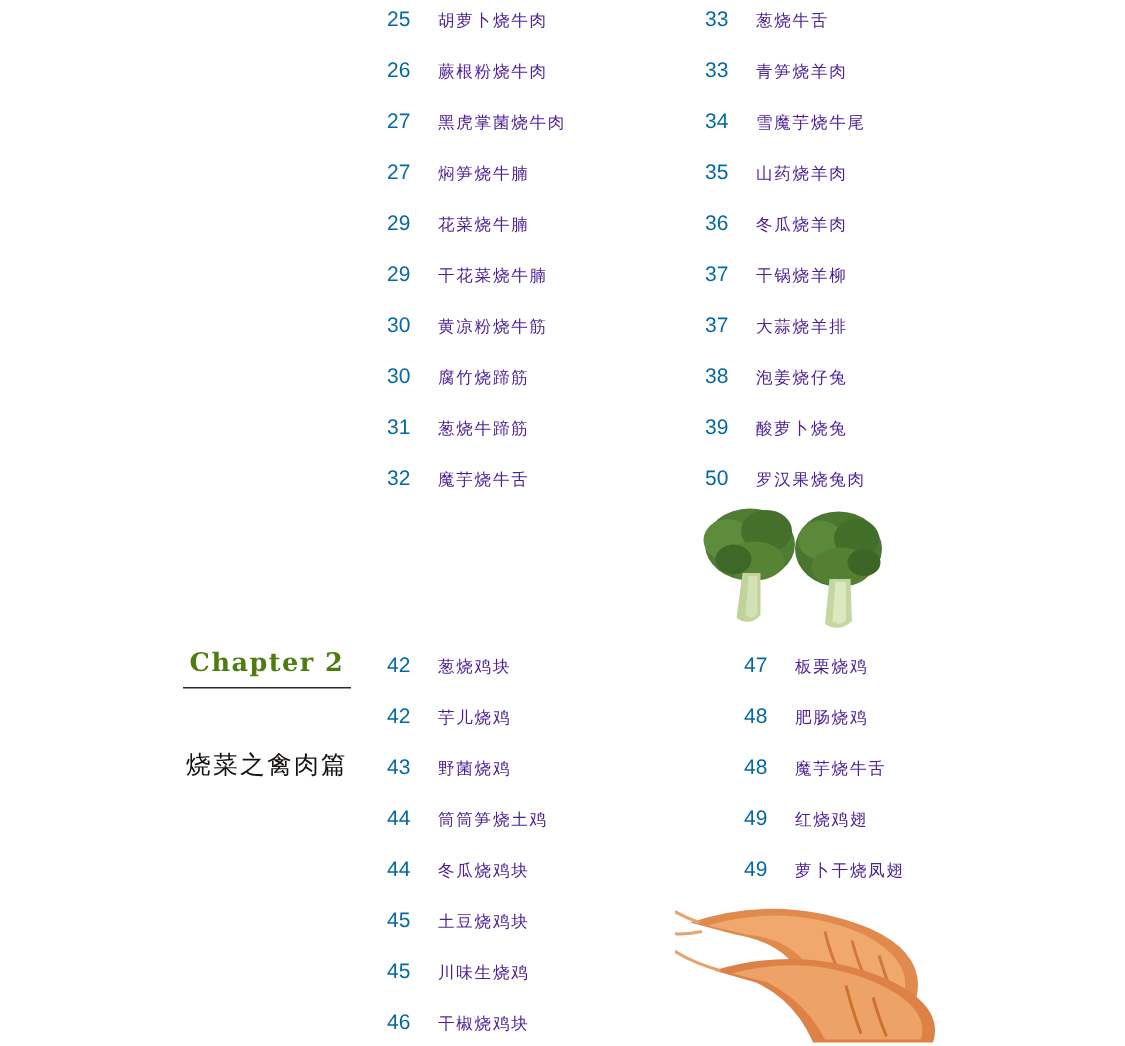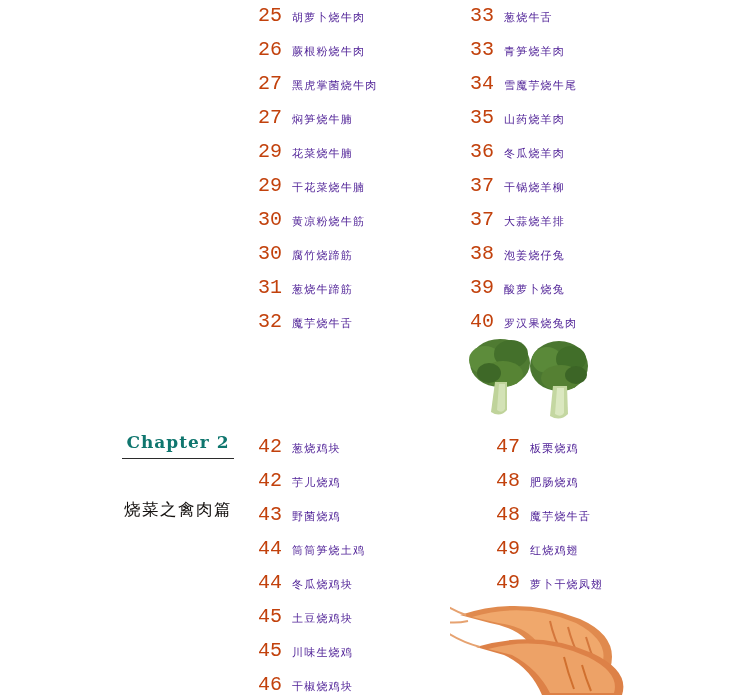--- a/index.html
+++ b/index.html
@@ -27,23 +27,23 @@
     position: absolute;
   }
   .toc-row {
     display: flex;
     align-items: baseline;
     height: 34px;
   }
   .toc-num {
     width: 34px;
     text-align: left;
-    font-family: Liberation Mono, monospace;
-    font-size: 20px;
-    color: #c2410c;
+    font-family: Liberation Sans, sans-serif;
+    font-size: 14px;
+    color: #0369a1;
     letter-spacing: 0px;
   }
   .toc-title {
     font-family: Liberation Sans, sans-serif;
     font-size: 11px;
     color: #4c1d95;
     letter-spacing: 1.2px;
     white-space: nowrap;
   }
 
@@ -61,21 +61,21 @@
     left: 108px;
     top: 432px;
     width: 140px;
     text-align: center;
   }
   .chapter-label {
     font-family: "DejaVu Serif", "Liberation Serif", serif;
     font-size: 17px;
     font-weight: bold;
     letter-spacing: 1px;
-    color: #0f766e;
+    color: #4d7c0f;
     padding-bottom: 6px;
   }
   .chapter-rule {
     width: 112px;
     height: 1px;
     background: #2b2b2b;
     margin: 0 auto 8px auto;
   }
   .chapter-title {
     font-family: "DejaVu Sans", "Liberation Sans", sans-serif;
@@ -182,21 +182,21 @@
     </div>
     <div class="toc-row">
       <span class="toc-num">38</span>
       <span class="toc-title">泡姜烧仔兔</span>
     </div>
     <div class="toc-row">
       <span class="toc-num">39</span>
       <span class="toc-title">酸萝卜烧兔</span>
     </div>
     <div class="toc-row">
-      <span class="toc-num">40</span>
+      <span class="toc-num">50</span>
       <span class="toc-title">罗汉果烧兔肉</span>
     </div>
   </div>
 
   <div class="broccoli">
     <svg width="150" height="95" viewBox="0 0 150 95">
 
       <ellipse cx="45" cy="33" rx="30" ry="24" fill="#4f7b32"></ellipse>
       <ellipse cx="30" cy="30" rx="16" ry="14" fill="#5d8c3b"></ellipse>
       <ellipse cx="56" cy="24" rx="17" ry="14" fill="#44702b"></ellipse>

